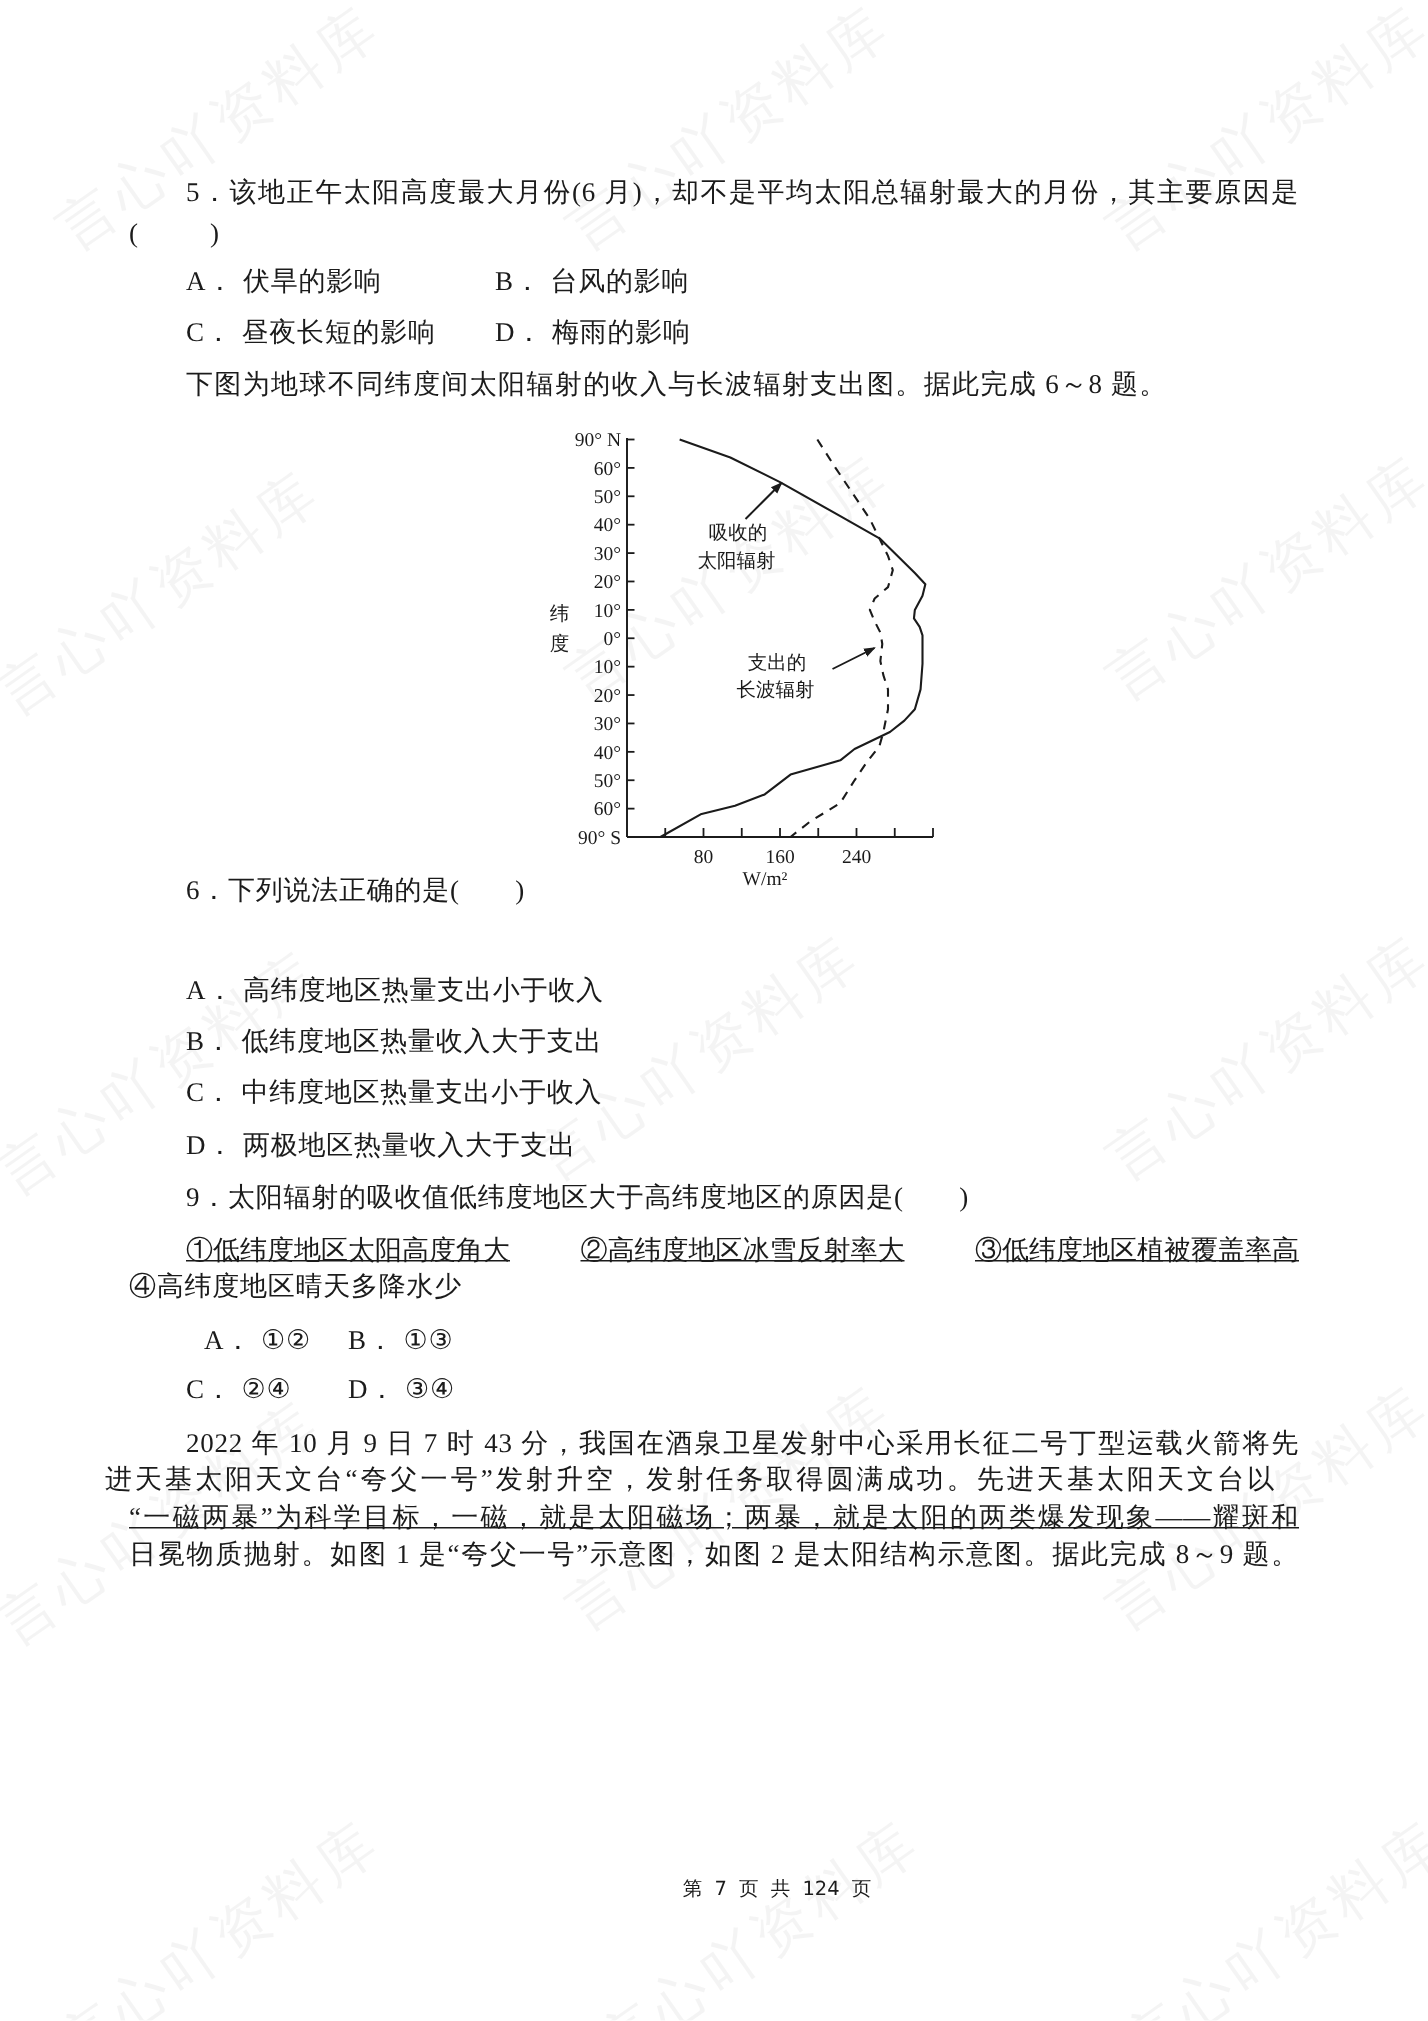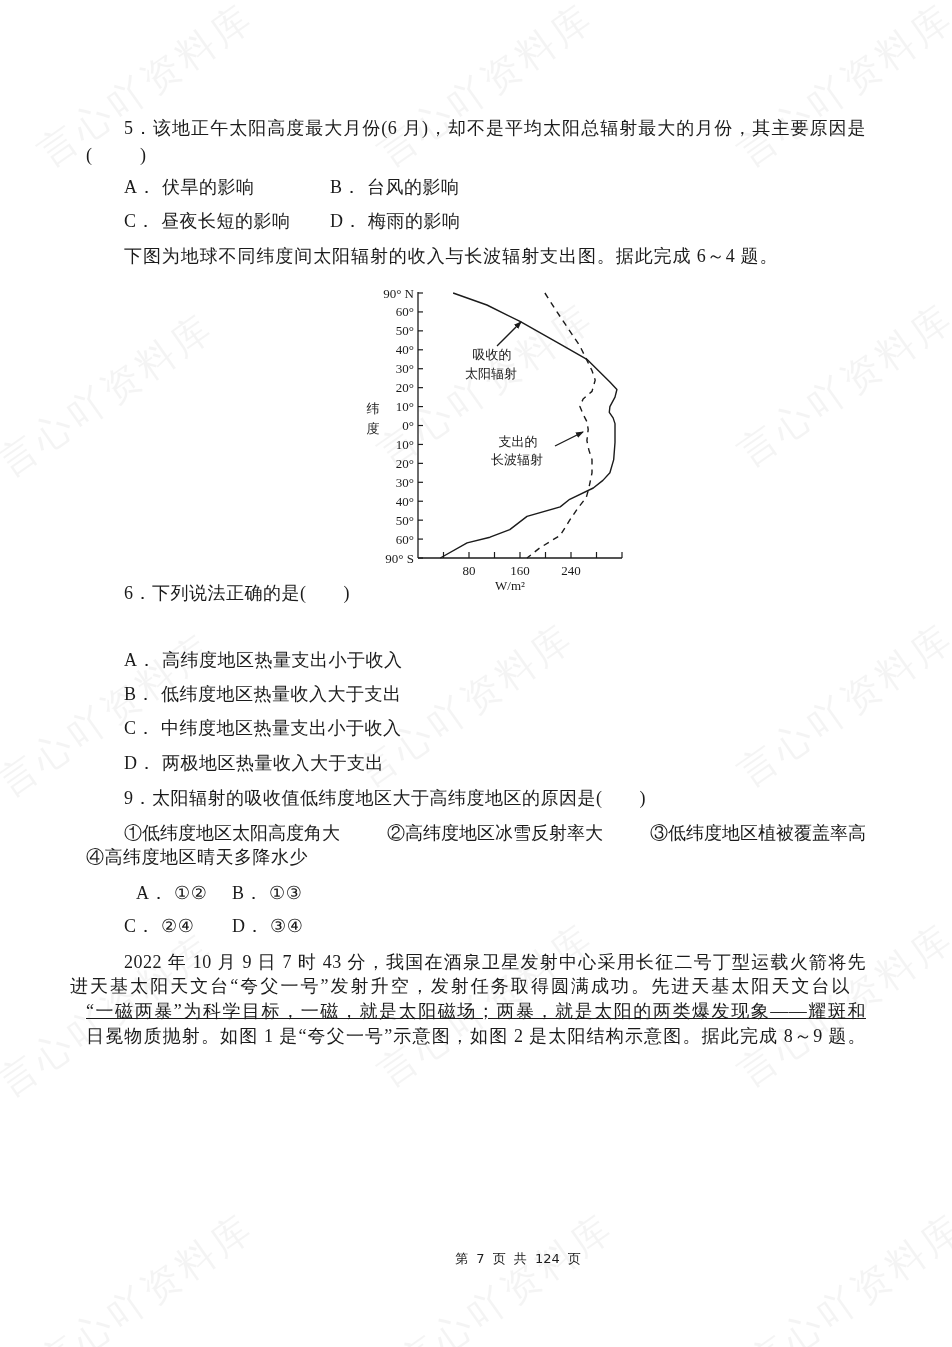--- a/index.html
+++ b/index.html
@@ -3,21 +3,21 @@
 <meta charset="utf-8">
 <style>
   html, body { margin:0; padding:0; background:#ffffff; }
   body { width:952px; height:1347px; position:relative; overflow:hidden;
          font-family:"Liberation Serif","DejaVu Serif",serif; color:#1b1b1b; }
   .line { position:absolute; font-size:18px; line-height:22px; height:22px; white-space:nowrap; letter-spacing:0.5px; }
   .just { text-align:justify; text-align-last:justify; white-space:normal; overflow:hidden; }
   .opt-letter { margin-right:6px; }
   .blank { letter-spacing:4px; }
   .stmts { position:absolute; left:124px; top:822px; width:742px; height:22px; display:flex; justify-content:space-between;
-           font-size:18px; line-height:22px; white-space:nowrap; }
+           font-size:18px; line-height:22px; white-space:nowrap;text-decoration:underline; }
   .watermark { position:absolute; font-size:38px; color:rgba(0,0,0,0.045); transform:rotate(-35deg);
                white-space:nowrap; pointer-events:none; font-family:"DejaVu Sans",sans-serif; letter-spacing:4px; }
   .footer { position:absolute; left:0; width:952px; top:1250px; text-align:center; font-size:13px;
             font-family:"DejaVu Sans",sans-serif; word-spacing:4px;padding-left:42px; }
   #chart { position:absolute; left:350px; top:280px; }
   #chart text { font-family:"Liberation Serif","DejaVu Serif",serif; fill:#1b1b1b; }
 </style>
 </head>
 <body>
 
@@ -37,21 +37,21 @@
 <div class="watermark" style="left:380px;top:1270px;">言心吖资料库</div>
 <div class="watermark" style="left:730px;top:1270px;">言心吖资料库</div>
 
 <div class="line just" style="left:124px;top:117px;width:742px;">5．该地正午太阳高度最大月份(6 月)，却不是平均太阳总辐射最大的月份，其主要原因是</div>
 <div class="line blank" style="left:86px;top:144px;">(　　)</div>
 <div class="line" style="left:124px;top:176px;"><span class="opt-letter">A．</span><span>伏旱的影响</span></div>
 <div class="line" style="left:330px;top:176px;"><span class="opt-letter">B．</span><span>台风的影响</span></div>
 <div class="line" style="left:124px;top:210px;"><span class="opt-letter">C．</span><span>昼夜长短的影响</span></div>
 <div class="line" style="left:330px;top:210px;"><span class="opt-letter">D．</span><span>梅雨的影响</span></div>
 
-<div class="line just" style="left:124px;top:245px;width:654px;">下图为地球不同纬度间太阳辐射的收入与长波辐射支出图。据此完成 6～4 题。</div>
+<div class="line just" style="left:124px;top:245px;width:654px;">下图为地球不同纬度间太阳辐射的收入与长波辐射支出图。据此完成 6～8 题。</div>
 
 <svg id="chart" width="300" height="320" viewBox="350 280 300 320" xmlns="http://www.w3.org/2000/svg">
   <defs>
     <marker id="arrowhead" markerWidth="8" markerHeight="8" refX="7" refY="4" orient="auto" markerUnits="userSpaceOnUse">
       <path d="M0,1 L8,4 L0,7 Z" fill="#1b1b1b"></path>
     </marker>
   </defs>
   <g id="axes">
     <line x1="418" y1="292" x2="418" y2="558" stroke="#1b1b1b" stroke-width="1.3"></line>
     <line x1="418" y1="558" x2="622" y2="558" stroke="#1b1b1b" stroke-width="1.3"></line>

